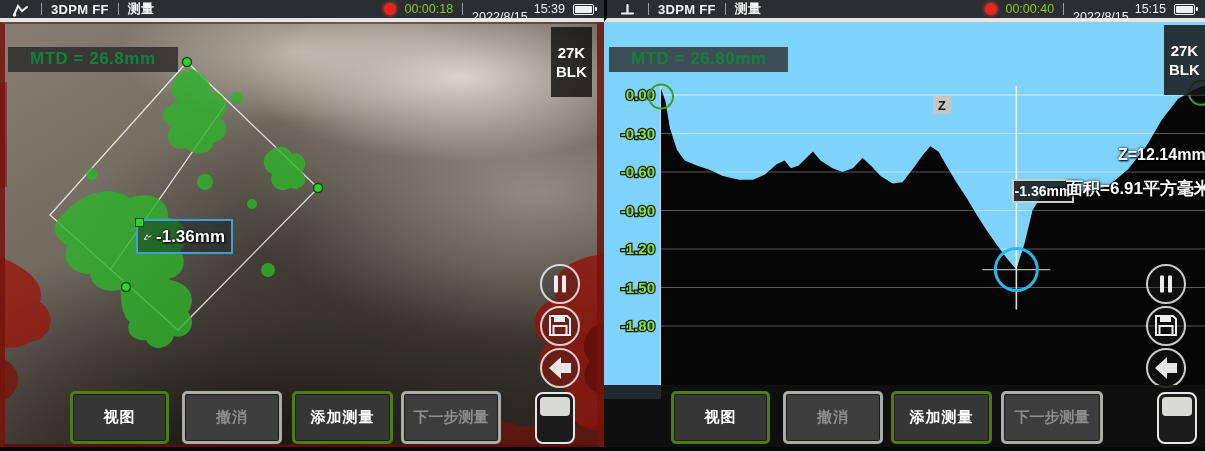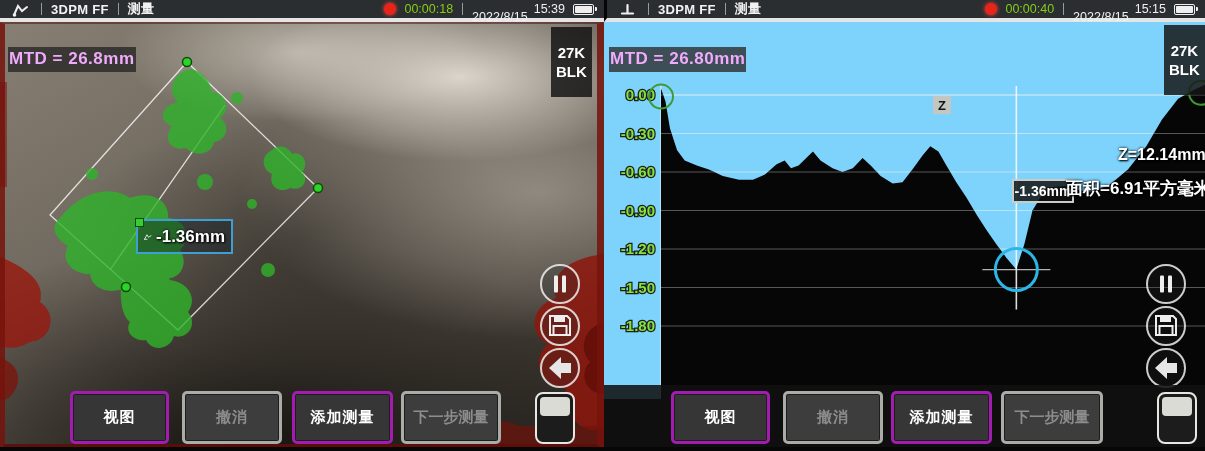--- a/index.html
+++ b/index.html
@@ -32,40 +32,40 @@
       radial-gradient(ellipse 430px 210px at 540px 170px, rgba(193,186,175,.55), rgba(193,186,175,0) 70%),
       radial-gradient(ellipse 300px 170px at 300px 215px, rgba(28,25,20,.5),     rgba(28,25,20,0) 75%),
       radial-gradient(ellipse 520px 270px at 250px 430px, rgba(18,15,12,.9),     rgba(18,15,12,0) 80%),
       linear-gradient(150deg, #877f73 0%, #6e675d 40%, #4a443c 70%, #2b2722 100%);
   }
   #video-red-border { position:absolute; left:0; top:22px; width:604px; height:429px; pointer-events:none;
     border-left:5px solid rgba(118,20,12,.85); border-right:7px solid rgba(118,20,12,.85);
     border-bottom:7px solid rgba(95,13,8,.9); border-top:2px solid rgba(70,12,8,.5); }
   #video-overlay { position:absolute; left:0; top:22px; }
 
-  .hud-label { position:absolute; background:rgba(32,32,32,.74); color:#f0abfc; font-weight:bold; font-size:17px; padding:2px 1px 3px; letter-spacing:.5px; }
+  .hud-label { position:absolute; background:rgba(32,32,32,.74); color:#15803d; font-weight:bold; font-size:17px; padding:2px 22px 3px; letter-spacing:.5px; }
   .quality-badge { position:absolute; background:rgba(14,14,14,.8); color:#fff; font-weight:bold; font-size:15px; line-height:19px; text-align:center; padding:16px 5px; }
 
   .depth-tag { position:absolute; display:flex; align-items:center; gap:4px; border:2px solid #3e9fd4; background:rgba(12,24,34,.42); color:#fff; font-weight:bold; }
   #depth-tag-left { left:136px; top:219px; width:97px; height:35px; font-size:17px; padding:0 6px; text-shadow:0 0 3px #000,1px 1px 2px #000; }
   .tag-handle { position:absolute; left:-3px; top:-3px; width:9px; height:9px; background:#35d02f; border:1px solid #0a4d0a; }
 
   .side-icons { position:absolute; width:46px; height:130px; }
   #side-icons-left { left:537px; top:262px; }
   #side-icons-right { left:1143px; top:262px; }
 
   
   #chart-panel { position:absolute; left:604px; top:22px; width:601px; height:377px; background:#7dd3fc; overflow:hidden; }
   #chart-svg { position:absolute; left:0; top:0; }
   .chip { position:absolute; background:#c3c6c1; color:#151515; font-weight:bold; font-size:13px; width:18px; height:18px; display:flex; align-items:center; justify-content:center; }
   .chart-text { position:absolute; color:#fff; font-weight:bold; text-shadow:0 0 3px #000,1px 1px 2px #000; }
   .mini-tag { position:absolute; border:2px solid #c9ccc7; background:rgba(18,18,18,.85); color:#fff; font-weight:bold; font-size:14px; display:flex; align-items:center; justify-content:center; }
 
   
-  .softkey { position:absolute; top:391px; height:53px; border:3px solid #a21caf; border-radius:5px; background:#363636; color:#fff; font-weight:bold; font-size:15px; display:flex; align-items:center; justify-content:center; letter-spacing:1px; box-shadow:inset 0 0 0 1px #1d1d1d; cursor:pointer; }
+  .softkey { position:absolute; top:391px; height:53px; border:3px solid #4d7c0f; border-radius:5px; background:#363636; color:#fff; font-weight:bold; font-size:15px; display:flex; align-items:center; justify-content:center; letter-spacing:1px; box-shadow:inset 0 0 0 1px #1d1d1d; cursor:pointer; }
   .softkey.disabled { color:#8d8d8d; background:#3d3d3d; border-color:#a9aca7; }
   .toggle-key { position:absolute; top:392px; width:40px; height:52px; border:2px solid #e6e6e2; border-radius:8px; background:#1c1c1c; padding:3px; cursor:pointer; }
   .toggle-top { width:100%; height:45%; background:#dbdbd5; border-radius:4px; }
   #rp-bottom-shade { position:absolute; left:604px; top:385px; width:601px; height:62px; background:rgba(17,17,17,.88); }
   #page-bottom-strip { position:absolute; left:0; top:447px; width:1205px; height:4px; background:#070707; }
 </style>
 </head>
 <body>
 
 <div id="stage">

